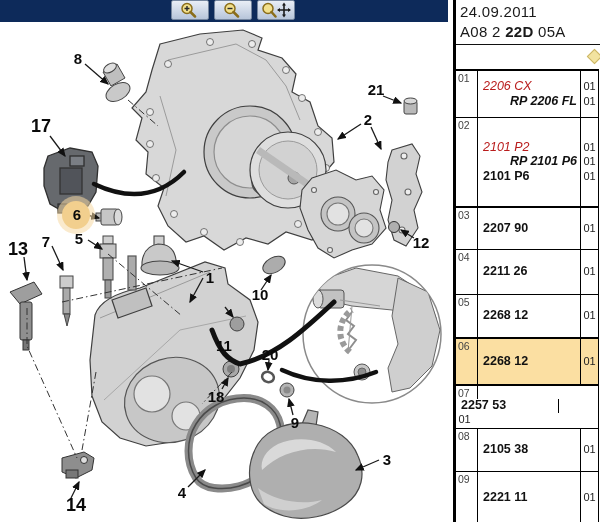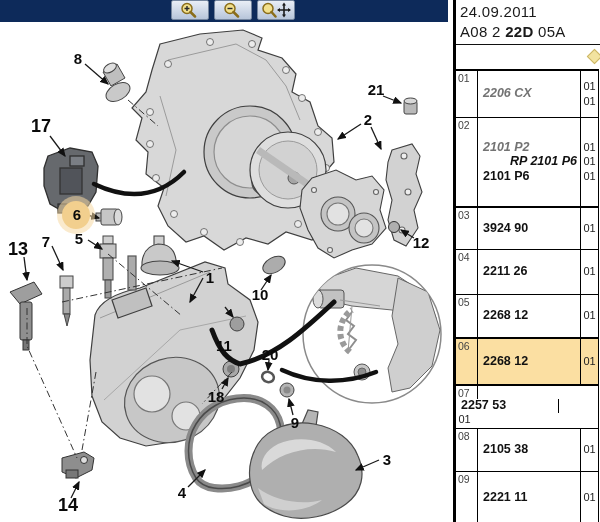--- a/index.html
+++ b/index.html
@@ -26,21 +26,21 @@
   .t-row{display:flex;box-sizing:border-box;border-bottom:1px solid #000;background:#fff;cursor:pointer;}
   .t-row.hl{background:#FBDFA2;}
   .c-num{width:22px;border-right:1px solid #000;font-size:10.5px;color:#444;
          padding:1px 0 0 2px;box-sizing:border-box;}
   .c-label{width:103px;border-right:1px solid #000;display:flex;flex-direction:column;
            justify-content:center;padding:0 3px 0 5px;box-sizing:border-box;gap:1px;}
   .c-qty{width:17px;display:flex;flex-direction:column;justify-content:center;align-items:center;
          font-size:11px;color:#222;box-sizing:border-box;gap:1px;}
   .l-line{font-size:12.5px;line-height:13.5px;white-space:nowrap;}
   .q-line{line-height:13.5px;}
-  .s-italic{font-style:italic;font-weight:700;color:#737373;}
+  .s-italic{font-style:italic;font-weight:400;color:#b91c1c;}
   .s-bold-italic{font-style:italic;font-weight:700;text-align:right;}
   .s-bold{font-weight:700;}
   
   .diagram-svg{position:absolute;left:0;top:0;z-index:1;}
   .callout{position:absolute;transform:translate(-50%,-50%);font-weight:700;font-size:15px;
            color:#0a0a0a;z-index:3;cursor:pointer;line-height:1;}
   .callout.big{font-size:18px;}
 </style>
 </head>
 <body>
@@ -269,21 +269,21 @@
     <div class="callout" style="left: 224px; top: 301px; margin-top: 44px;">11</div>
     <div class="callout" style="left: 260px; top: 294px; text-align: center;">10</div>
     <div class="callout" style="left: 376px; top: 89px;">21</div>
     <div class="callout" style="left: 368px; top: 119px;">2</div>
     <div class="callout" style="left: 421px; top: 242px;">12</div>
     <div class="callout" style="left: 270px; top: 354px;">20</div>
     <div class="callout" style="left: 216px; top: 396px;">18</div>
     <div class="callout" style="left: 295px; top: 422px;">9</div>
     <div class="callout" style="left: 387px; top: 459px;">3</div>
     <div class="callout" style="left: 182px; top: 492px;">4</div>
-    <div class="callout big" style="left: 68px; top: 505px;">14</div>
+    <div class="callout big" style="left: 76px; top: 505px;">14</div>
   </div>
 
 <div class="toolbar">
   <div class="tb-spacer"></div>
   <div class="tb-btn">
     <svg width="26" height="16" viewBox="0 0 26 16">
       <circle cx="10" cy="6.5" r="5" fill="#F2E08C" stroke="#8A6D1A" stroke-width="1.5"></circle>
       <path d="M13.5,10 L18,14.5" stroke="#8A6D1A" stroke-width="2.5" stroke-linecap="round"></path>
       <path d="M10,4 L10,9 M7.5,6.5 L12.5,6.5" stroke="#2A2A2A" stroke-width="1.4"></path>
     </svg>
@@ -309,20 +309,21 @@
 <div class="panel">
   <div class="date-text">24.09.2011</div>
   <div class="ref-text"><span>A08 2 </span><b>22D</b><span> 05A</span></div>
   <div class="hdr-line"></div>
   <div class="marker-ic"></div>
   <div class="ptable" id="ptable">
       <div class="t-row" style="height: 47px;">
         <div class="c-num">01</div>
         <div class="c-label">
           <div class="l-line s-italic">2206 CX</div>
+          <div class="l-line s-bold-italic">RP 2206 FL</div>
         </div>
         <div class="c-qty">
           <div class="q-line">01</div>
           <div class="q-line">01</div>
         </div>
       </div>
       <div class="t-row" style="height: 90px; border-bottom-width: 2px; justify-content: center;">
         <div class="c-num">02</div>
         <div class="c-label">
           <div class="l-line s-italic">2101 P2</div>
@@ -331,21 +332,21 @@
         </div>
         <div class="c-qty">
           <div class="q-line">01</div>
           <div class="q-line">01</div>
           <div class="q-line">01</div>
         </div>
       </div>
       <div class="t-row" style="height: 42px;">
         <div class="c-num">03</div>
         <div class="c-label">
-          <div class="l-line s-bold">3924 90</div>
+          <div class="l-line s-bold">2207 90</div>
         </div>
         <div class="c-qty">
           <div class="q-line">01</div>
         </div>
       </div>
       <div class="t-row" style="height: 45px;">
         <div class="c-num">04</div>
         <div class="c-label">
           <div class="l-line s-bold">2211 26</div>
         </div>

